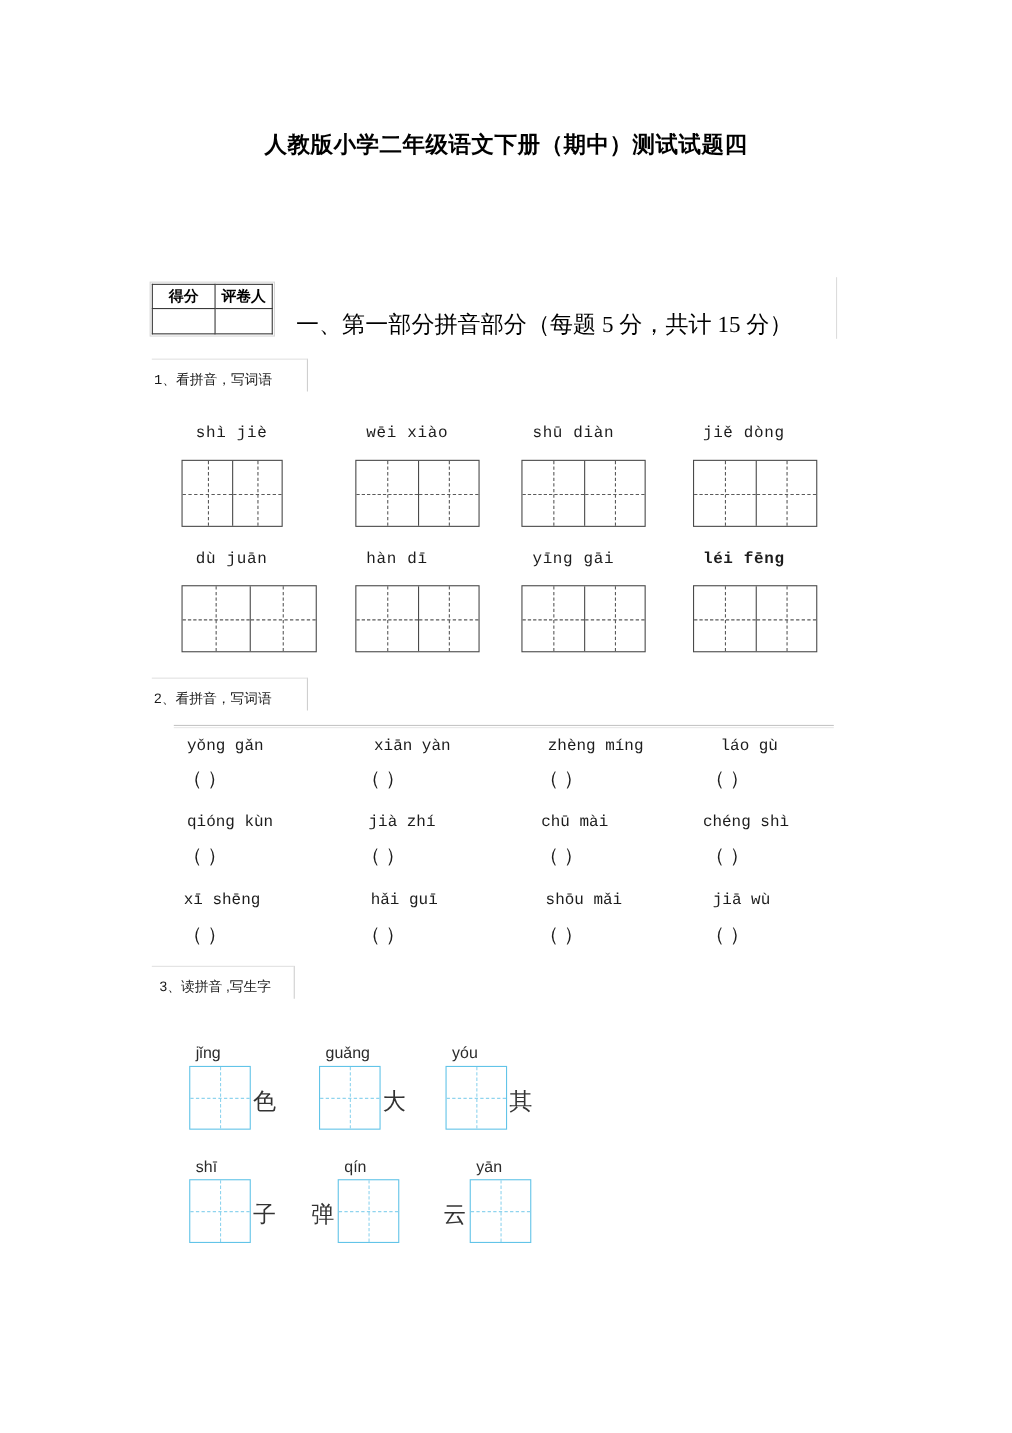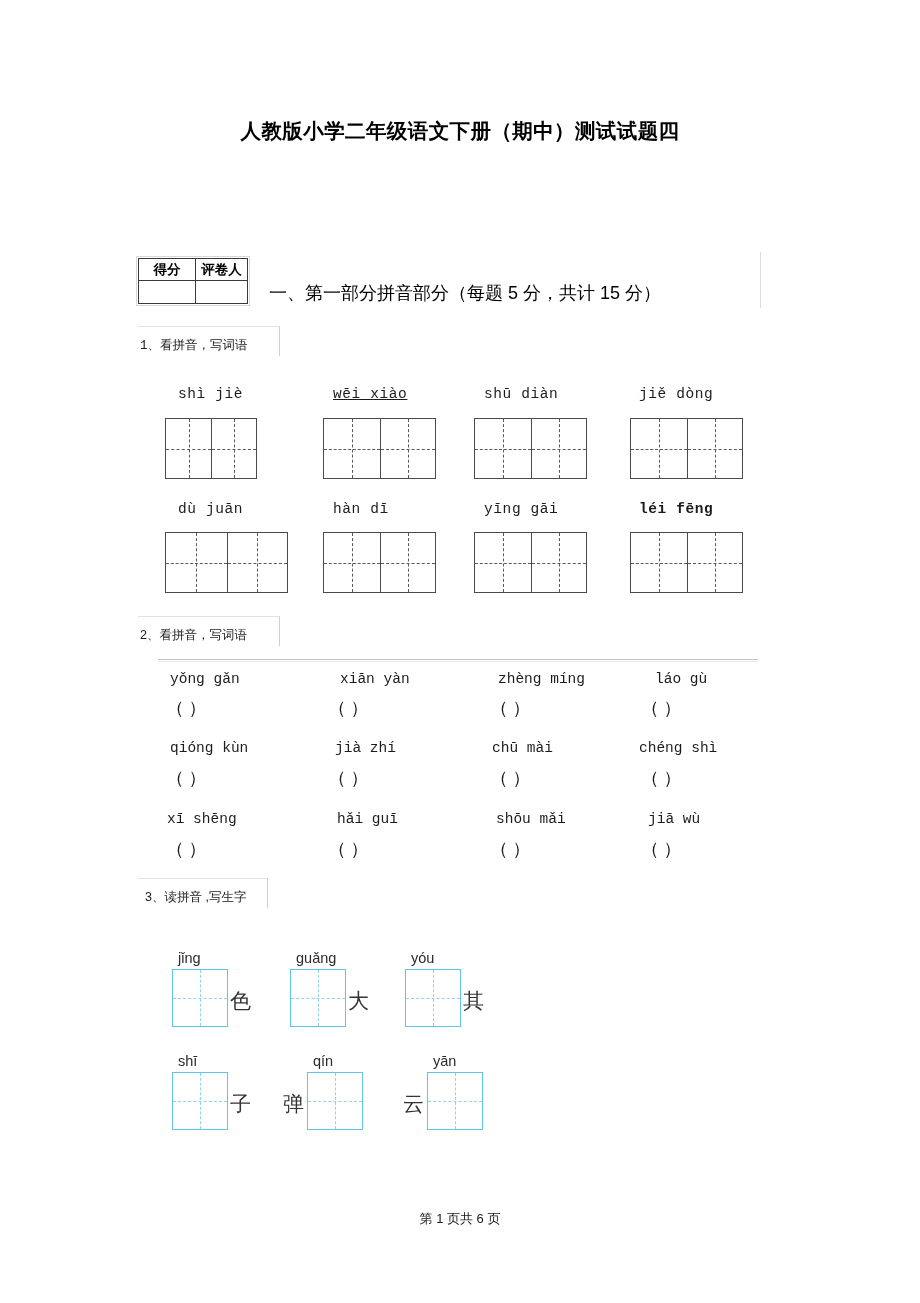--- a/index.html
+++ b/index.html
@@ -83,23 +83,23 @@
     height: 50px;
     border: 1px solid #d8d8d8;
     box-sizing: border-box;
   }
 
   
   .section-heading {
     position: absolute;
     left: 269px;
     top: 281px;
-    font-size: 18px;
-    white-space: nowrap;
-    font-family: Liberation Sans, sans-serif;
+    font-size: 21px;
+    white-space: nowrap;
+    font-family: Liberation Serif, serif;
   }
   .heading-rule {
     position: absolute;
     left: 269px;
     top: 252px;
     width: 492px;
     height: 56px;
     border-right: 1px solid #dcdcdc;
     box-sizing: border-box;
   }
@@ -273,21 +273,21 @@
   </tbody>
     </table>
 
   <div class="heading-rule"></div>
   <div class="section-heading">一、第一部分拼音部分（每题  5 分，共计 15 分）</div>
 
   <div class="q-label-box" style="left:138px; top:326px; width:142px; height:30px;"></div>
   <div class="q-label" style="left:140px; top:337px;font-family:Liberation Mono, monospace;">1、看拼音，写词语</div>
 
   <div class="pinyin" style="left:178px; top:386px;">shì  jiè</div>
-  <div class="pinyin" style="left:333px; top:386px;text-decoration:underline;">wēi  xiào</div>
+  <div class="pinyin" style="left:333px; top:386px;">wēi  xiào</div>
   <div class="pinyin" style="left:484px; top:386px;">shū  diàn</div>
   <div class="pinyin" style="left:639px; top:386px;">jiě  dòng</div>
 
   <div class="grid2" style="left:165px; top:418px; width:92px; height:61px;">
     <div class="cell"></div>
       <div class="cell"></div>
   </div>
   <div class="grid2" style="left:323px; top:418px; width:113px; height:61px;">
     <div class="cell"></div>
       <div class="cell"></div>
@@ -385,15 +385,14 @@
     <span class="blue-pinyin">qín</span>
     <span class="grid-blue"></span>
     <span class="blue-char before">弹</span>
   </div>
   <div class="blue-item" style="left:427px; top:1072px;">
     <span class="blue-pinyin">yān</span>
     <span class="grid-blue"></span>
     <span class="blue-char before">云</span>
   </div>
 
-  <div class="footer">第    1 页共 6 页</div>
 
 </div>
 
 </body></html>

